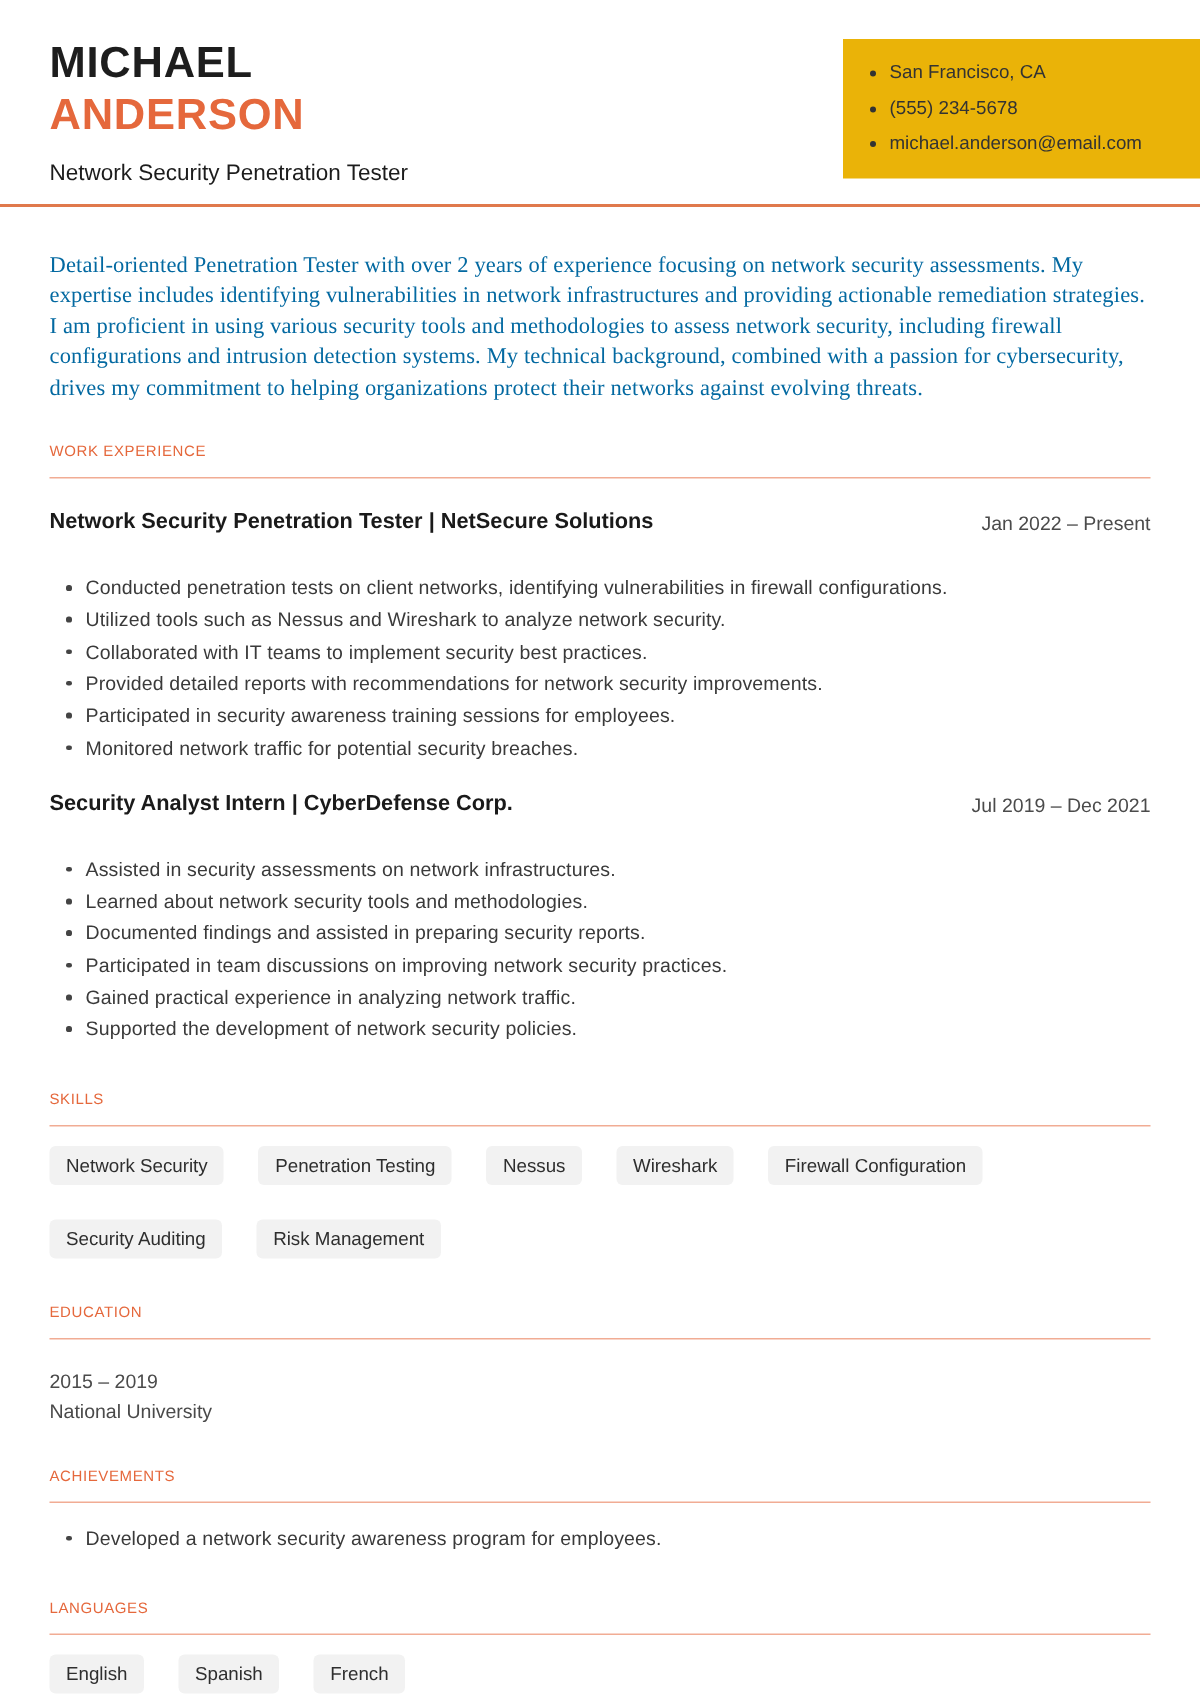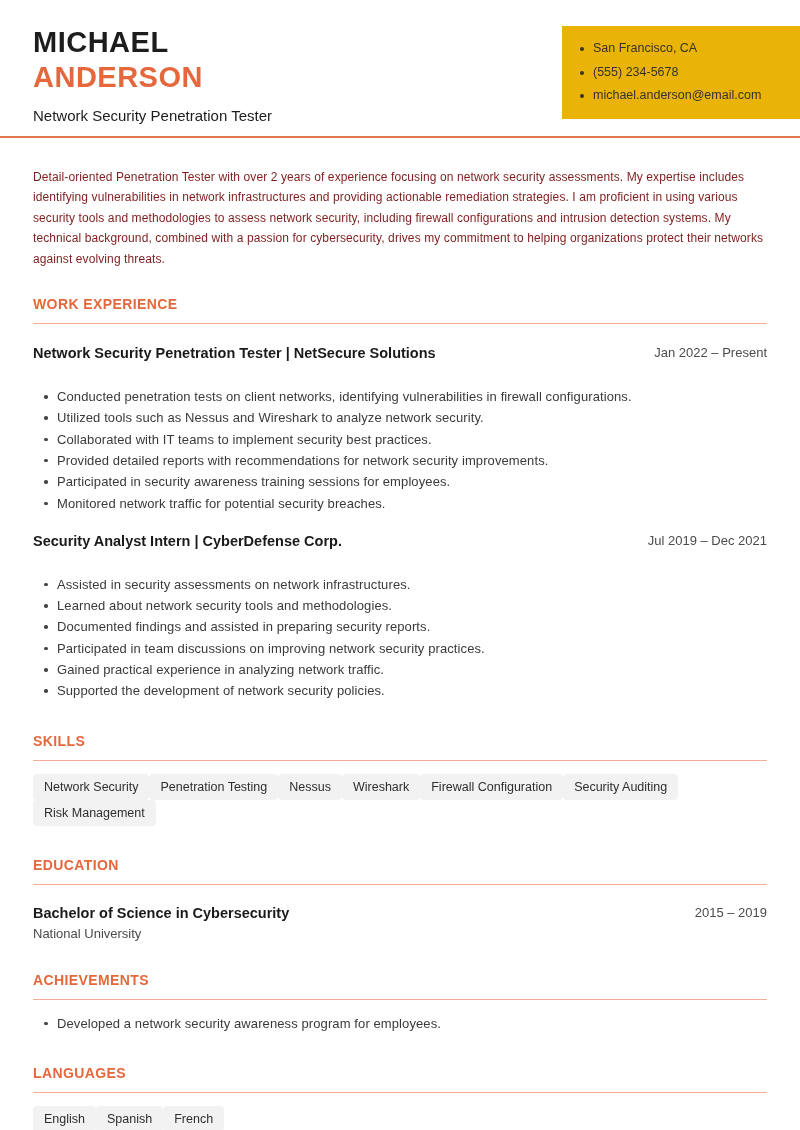--- a/index.html
+++ b/index.html
@@ -36,54 +36,55 @@
   .contact-box li::before {
     content: ""; position: absolute; left: 0; top: 10px;
     width: 4px; height: 4px; border-radius: 50%; background: #333;
   }
 
   .header-divider { width: 800px; height: 2px; background: #E0794C; }
 
   
   .content { padding: 0 33px; }
   .summary {
-    margin-top: 29px; font-size: 12px; line-height: 20.4px; color: #7f1d1d;
+    margin-top: 29px; font-size: 15px; line-height: 20.4px; color: #0369a1;
     letter-spacing: 0.1px;
+    font-family: Liberation Serif, serif;
   }
 
   .section { margin-top: 0; }
   .section-title {
-    font-size: 14px; font-weight: 700; color: #E5683C;
+    font-size: 10px; font-weight: 400; color: #E5683C;
     letter-spacing: 0.4px;
     padding-bottom: 11px;
     border-bottom: 1px solid rgba(229, 104, 60, 0.55);
   }
 
   .mt-we { margin-top: 27px; }
   .mt-generic { margin-top: 31px; }
 
   .entry-head {
-    display: flex; justify-content: space-between; align-items: flex-start;
+    display: flex; justify-content: space-between; align-items: flex-end;
   }
   .entry-title { font-size: 14.5px; font-weight: 700; color: #1a1a1a; }
   .entry-dates { font-size: 13px; color: #4b4b4b; white-space: nowrap; }
   .job-1 { margin-top: 21px; }
   .job-2 { margin-top: 19px; }
 
   ul.bullets { list-style: none; margin-top: 25px; padding-left: 11px; }
   ul.bullets li {
     font-size: 13px; line-height: 21.3px; color: #3a3a3a;
     position: relative; padding-left: 13px; letter-spacing: 0.1px;
   }
   ul.bullets li::before {
     content: ""; position: absolute; left: 0; top: 9px;
     width: 3.5px; height: 3.5px; border-radius: 50%; background: #444;
   }
 
-  .chips { display: flex; flex-wrap: wrap; gap: 0; margin-top: 13px; }
+  .chips { display: flex; flex-wrap: wrap; gap: 23px; margin-top: 13px; }
   .chip {
     background: #F2F2F2; border-radius: 4px;
     padding: 6px 11px; font-size: 12.5px; color: #2e2e2e;
     line-height: 14px; white-space: nowrap;
   }
 
   .edu-entry { margin-top: 20px; }
   .edu-school { margin-top: 5px; font-size: 13px; color: #4a4a4a; }
 
   ul.bullets.ach { margin-top: 13px; }
@@ -158,21 +159,20 @@
         <div class="chip">Firewall Configuration</div>
         <div class="chip">Security Auditing</div>
         <div class="chip">Risk Management</div>
       </div>
     </div>
 
     <div class="section mt-generic">
       <div class="section-title">EDUCATION</div>
       <div class="edu-entry">
         <div class="entry-head">
-          <div class="entry-title">Bachelor of Science in Cybersecurity</div>
           <div class="entry-dates">2015 – 2019</div>
         </div>
         <div class="edu-school">National University</div>
       </div>
     </div>
 
     <div class="section mt-generic">
       <div class="section-title">ACHIEVEMENTS</div>
       <ul class="bullets ach">
         <li>Developed a network security awareness program for employees.</li>

